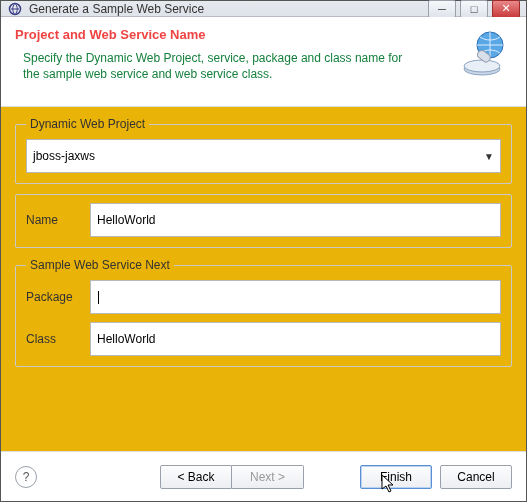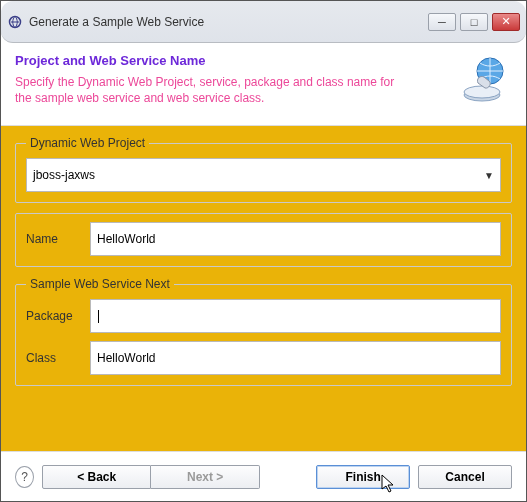--- a/index.html
+++ b/index.html
@@ -1,40 +1,40 @@
 <!DOCTYPE html>
 <html><head>
 <meta charset="utf-8">
 <style>
   * { box-sizing: border-box; font-family: "Segoe UI", Tahoma, sans-serif; font-size: 12px; }
   body { margin: 0; padding: 0; background: #fff; }
   .window { width: 527px; height: 502px; border: 1px solid #555; background: #fff; display: flex; flex-direction: column; }
-  .titlebar { height: 42px; background: linear-gradient(#e6e9ee, #dfe3ea); display: flex; align-items: center; padding: 0 6px; border-bottom: 1px solid #b8bcc2; border-radius: 12px; }
+  .titlebar { height: 16px; background: linear-gradient(#e6e9ee, #dfe3ea); display: flex; align-items: center; padding: 0 6px; border-bottom: 1px solid #b8bcc2; }
   .titlebar .icon { width: 16px; height: 16px; margin-right: 6px; display: inline-flex; align-items: center; justify-content: center; color: #3b3f88; }
   .titlebar .title { color: #333; flex: 1; }
   .titlebar .winbtns { display: flex; gap: 4px; }
   .winbtn { width: 28px; height: 18px; border: 1px solid #9aa0aa; border-radius: 2px; background: linear-gradient(#f6f8fb,#dfe3ea); display: inline-flex; align-items: center; justify-content: center; font-size: 11px; color: #333; }
   .winbtn.close { background: linear-gradient(#e98989,#c93a3a); border-color: #a02a2a; color: #fff; }
   .header { display: flex; align-items: flex-start; padding: 10px 14px 16px 14px; background: #fff; border-bottom: 1px solid #ddd; }
   .header .ht { flex: 1; }
-  .header h1 { margin: 0 0 6px 0; font-size: 13px; font-weight: bold; color: #6d28d9; }
-  .header p { margin: 0; color: #ec4899; line-height: 1.35; max-width: 380px; }
+  .header h1 { margin: 0 0 6px 0; font-size: 13px; font-weight: bold; color: #ef4444; }
+  .header p { margin: 8px; color: #15803d; line-height: 1.35; max-width: 380px; }
   .hicon { width: 56px; height: 56px; display: flex; align-items: center; justify-content: center; }
   .body { flex: 1; padding: 10px 14px; background: #eab308; overflow: auto; }
   fieldset { border: 1px solid #c9c9c9; border-radius: 2px; margin: 0 0 10px 0; padding: 8px 10px 10px 10px; }
   legend { padding: 0 4px; color: #333; }
   .row { display: flex; align-items: center; gap: 8px; }
   .row label { width: 56px; color: #333; }
   .field, .combo { flex: 1; height: 34px; border: 1px solid #b9b9b9; background: #fff; display: flex; align-items: center; padding: 0 6px; color: #000; }
   .combo { justify-content: space-between; }
   .combo .arrow { font-size: 10px; color: #333; margin-left: 6px; }
   .caret { display:inline-block; width:1px; height:13px; background:#000; margin-left:1px; vertical-align:middle; }
   .footer { height: 50px; border-top: 1px solid #ddd; display: flex; align-items: center; padding: 0 14px; gap: 8px; background: #fff; }
   .footer .help { width: 22px; height: 22px; border-radius: 50%; border: 1px solid #9aa0aa; display: inline-flex; align-items: center; justify-content: center; color: #555; margin-right: auto; }
-  .btn { width: 109px; height: 24px; border: 1px solid #9aa0aa; border-radius: 2px; background: linear-gradient(#fdfdfe,#eceef2); color: #000; display: inline-flex; align-items: center; justify-content: center; font-weight: bold; }
+  .btn { width: 72px; height: 24px; border: 1px solid #9aa0aa; border-radius: 2px; background: linear-gradient(#fdfdfe,#eceef2); color: #000; display: inline-flex; align-items: center; justify-content: center; }
   .btn.disabled { color: #9a9a9a; }
   .btn.default { border-color: #5a8fd6; box-shadow: 0 0 0 1px #bcd3f0 inset; margin-left: 48px; }
   .btngroup { display: flex; }
   .btngroup .btn:first-child { border-top-right-radius: 0; border-bottom-right-radius: 0; }
   .btngroup .btn:last-child { border-top-left-radius: 0; border-bottom-left-radius: 0; border-left: none; }
   .cursor { position: absolute; pointer-events: none; }
 </style>
 </head>
 <body>
 

